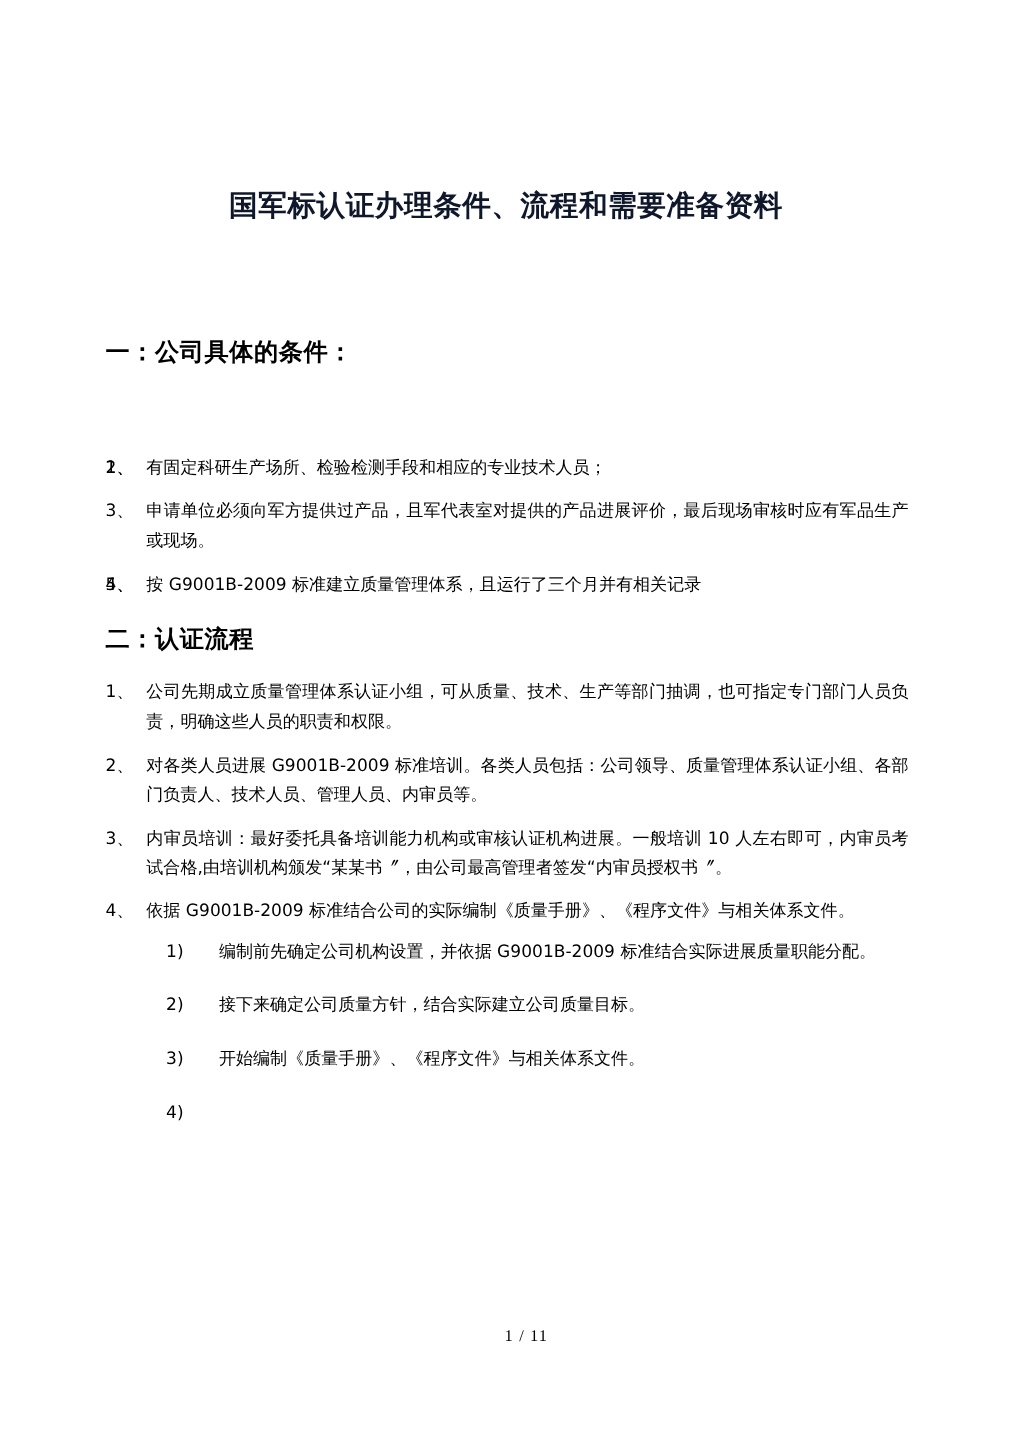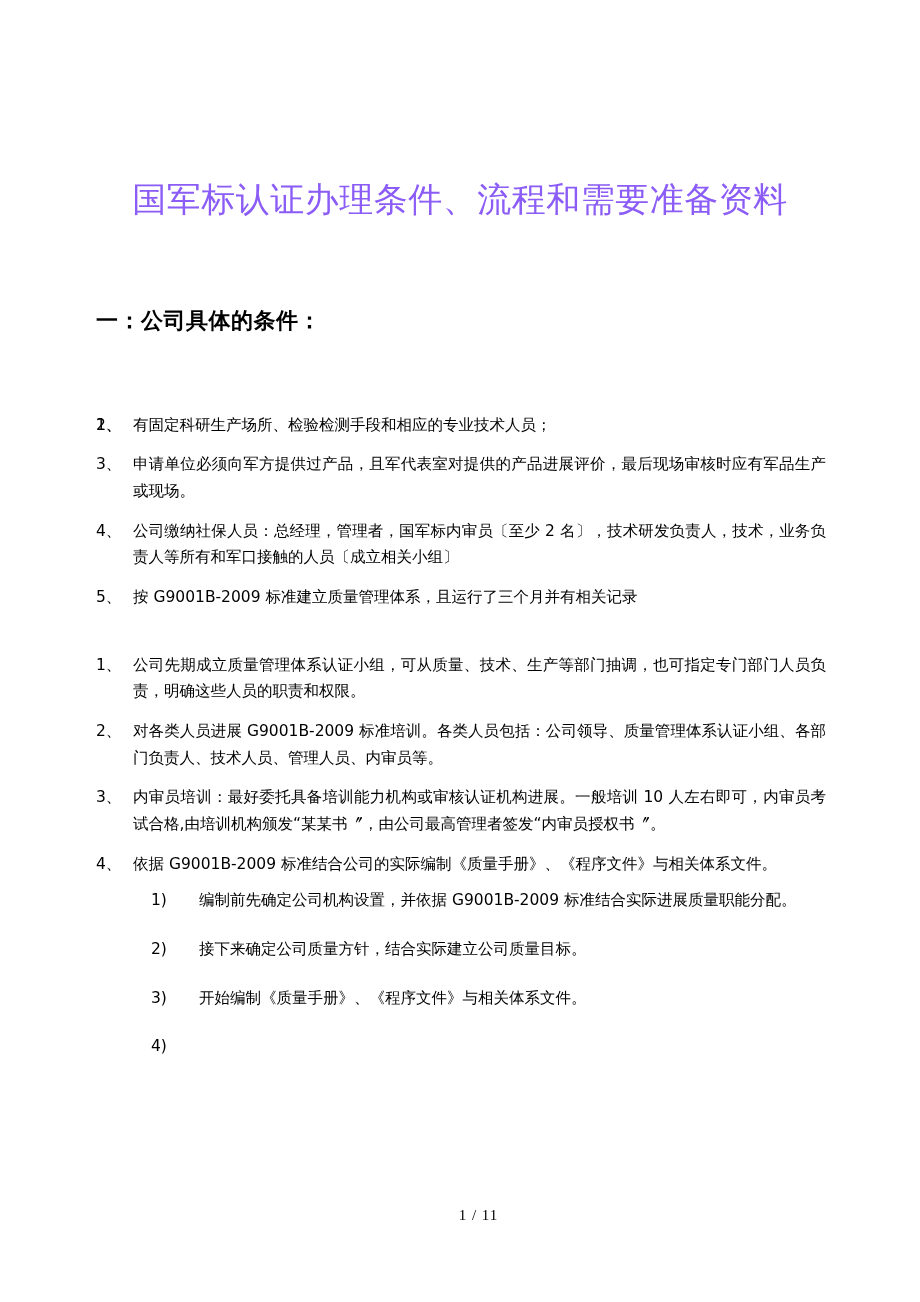--- a/index.html
+++ b/index.html
@@ -42,25 +42,25 @@
     letter-spacing: 0.5px;
   }
 
   
   .doc-title {
     position: absolute;
     top: 150px;
     left: 96px;
     width: 728px;
     text-align: center;
-    font-size: 34px;
-    font-weight: 400;
+    font-size: 26px;
+    font-weight: 700;
     line-height: 1.55;
     letter-spacing: 0.5px;
-    color: #8b5cf6;
+    color: #0f172a;
   }
 
   
   .content {
     position: absolute;
     top: 306px;
     left: 96px;
     width: 730px;
   }
 
@@ -165,30 +165,30 @@
       <li>
         <span class="marker">2、</span>
         <span>有固定科研生产场所、检验检测手段和相应的专业技术人员；</span>
       </li>
       <li>
         <span class="marker">3、</span>
         <span>申请单位必须向军方提供过产品，且军代表室对提供的产品进展评价，最后现场审核时应有军品生产或现场。</span>
       </li>
       <li>
         <span class="marker">4、</span>
-        <span>公司缴纳社保人员：总经理，管理者，国军标内审员〔至少 2 名〕，技术研发负责人，技术，业务负责人等所有和军口接触的人员〔成立相关小组〕</span>
       </li>
       <li>
         <span class="marker">5、</span>
         <span>按 G9001B-2009 标准建立质量管理体系，且运行了三个月并有相关记录</span>
       </li>
     </ol>
 
     <div class="gap-before-h2"></div>
 
+    <h2 class="section-heading">二：认证流程</h2>
 
     <div class="gap-after-h2"></div>
 
     <ol class="lvl1 sec2">
       <li>
         <span class="marker">1、</span>
         <span>公司先期成立质量管理体系认证小组，可从质量、技术、生产等部门抽调，也可指定专门部门人员负责，明确这些人员的职责和权限。</span>
       </li>
       <li>
         <span class="marker">2、</span>

